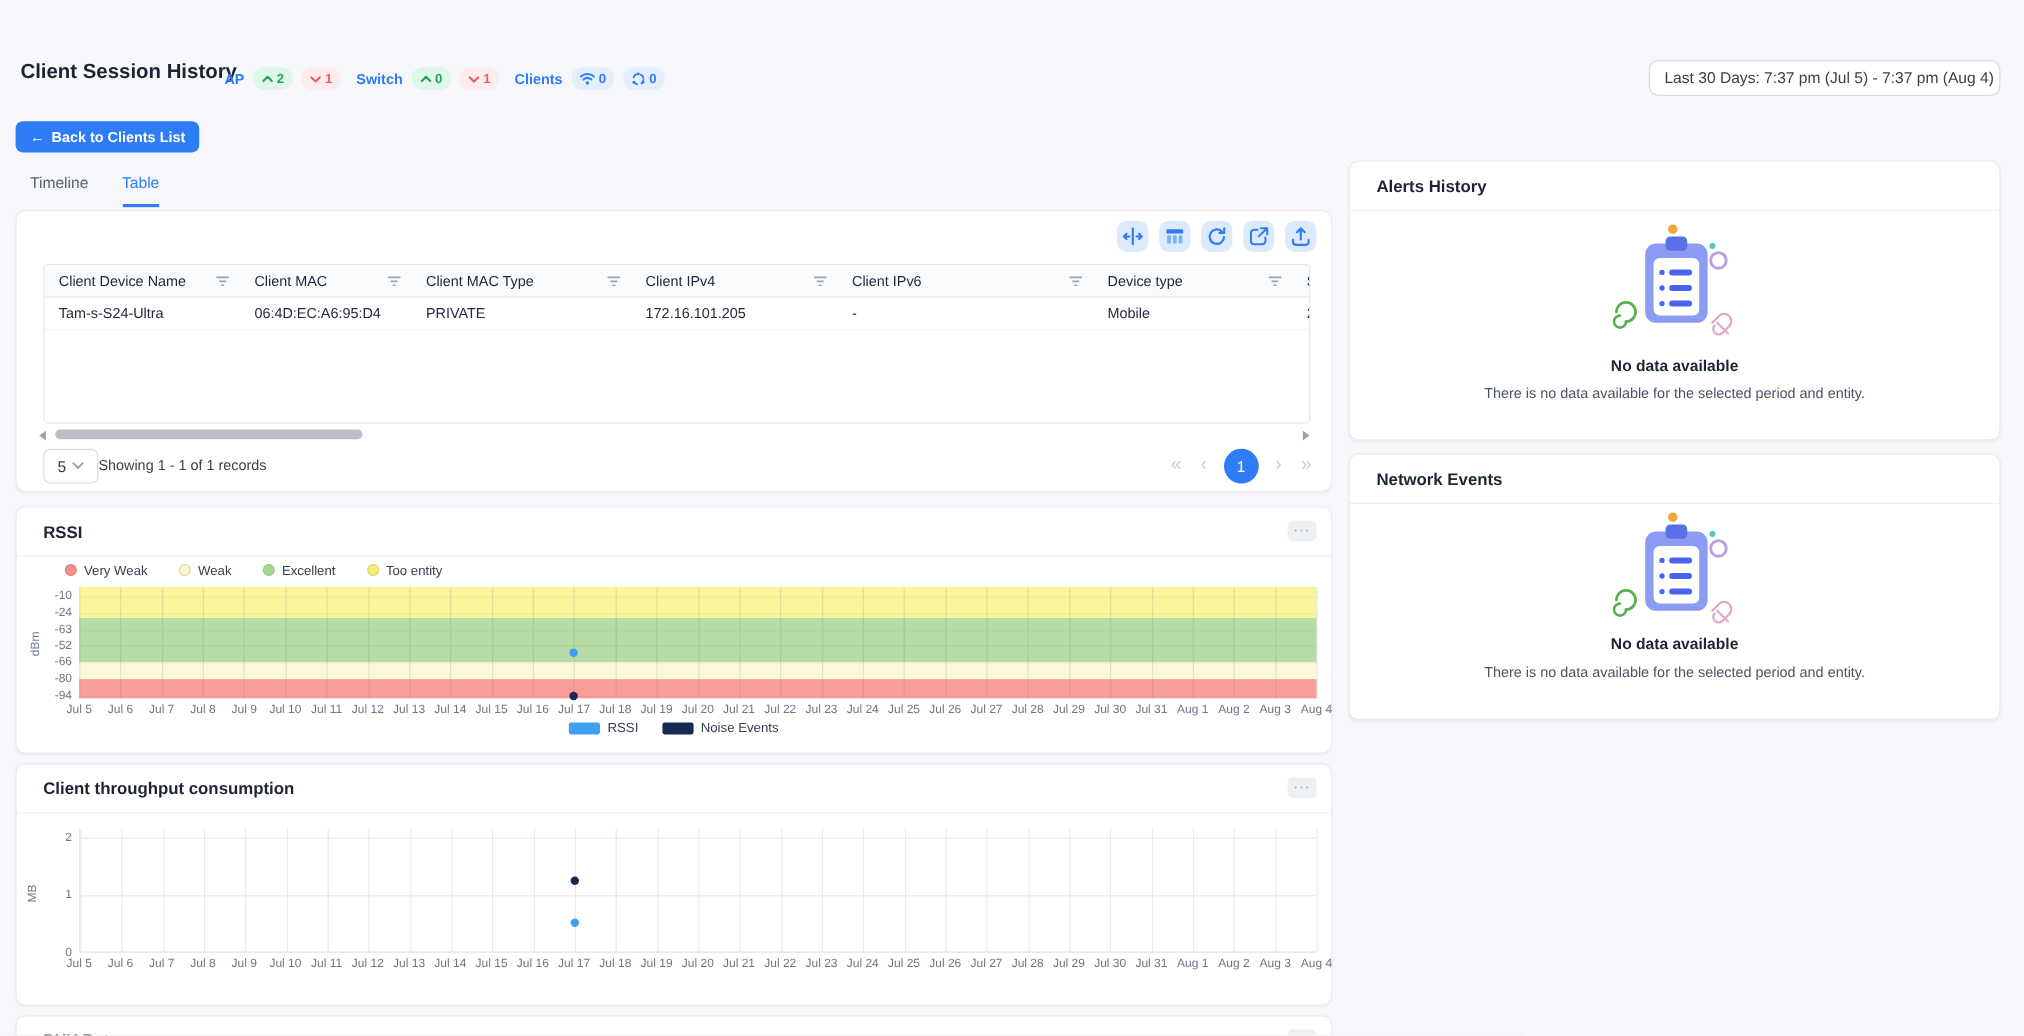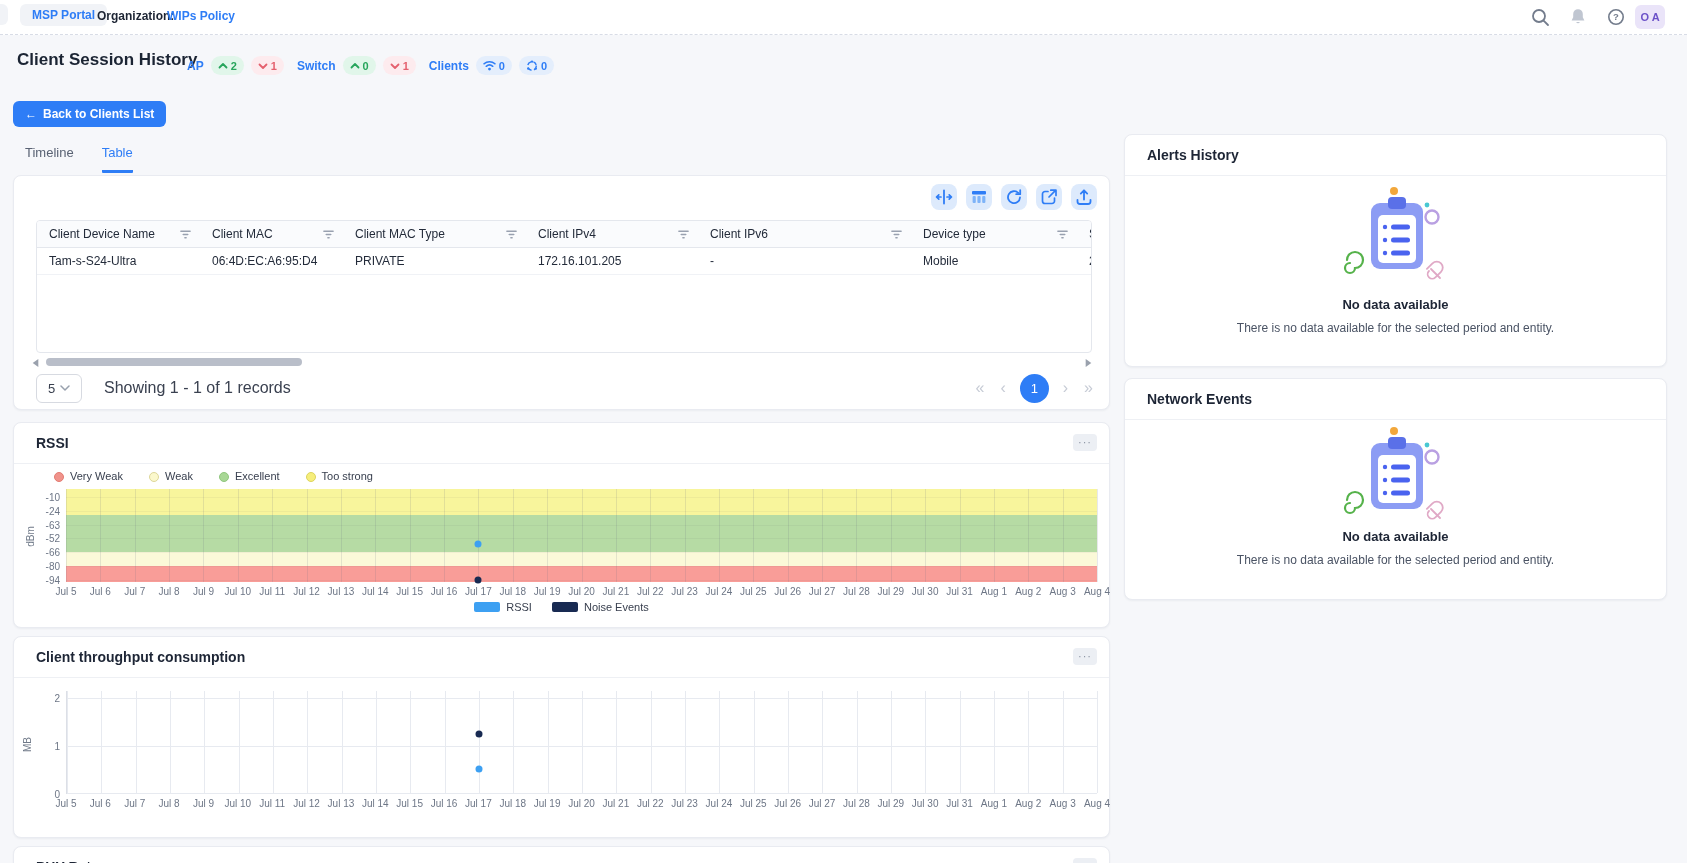--- a/index.html
+++ b/index.html
@@ -54,31 +54,31 @@
   .th-label{overflow:hidden;white-space:nowrap;}
   .th-inner svg{margin-left:auto;flex:none;}
   td{height:26px;border-bottom:1px solid #f0f2f6;padding:0 8px 0 12px;font-size:12px;color:#232b3a;white-space:nowrap;}
   .h-scrollbar{position:absolute;left:18px;top:181px;width:1060px;height:10px;}
   .sb-arrow{position:absolute;top:1px;width:0;height:0;border-style:solid;cursor:pointer;}
   .sb-left{left:0;border-width:5px 7px 5px 0;border-color:transparent #9aa1ad transparent transparent;transform:scale(.8);}
   .sb-right{right:0;border-width:5px 0 5px 7px;border-color:transparent transparent transparent #9aa1ad;transform:scale(.8);}
   .sb-thumb{position:absolute;left:14px;top:1px;width:256px;height:8px;background:#b9bec9;border-radius:4px;cursor:grab;}
   .pager-row{position:absolute;left:22px;right:14px;top:196px;height:32px;display:flex;align-items:center;}
   .page-size{width:46px;height:29px;border:1px solid #d7dae1;border-radius:6px;display:flex;align-items:center;justify-content:center;gap:5px;font-size:13px;color:#39404f;cursor:pointer;box-sizing:border-box;}
-  .showing{font-size:16px;color:#3a4150;margin-left:22px;}
+  .showing{font-size:12px;color:#3a4150;margin-left:0;}
   .pager{margin-left:auto;display:flex;align-items:center;gap:12px;}
   .pg-btn{background:none;border:none;font-size:16px;color:#c6cbd5;cursor:pointer;padding:0 2px;font-family:"Liberation Sans",sans-serif;}
   .pg-current{width:29px;height:29px;border-radius:50%;background:#2e7df6;color:#fff;font-size:13px;display:flex;align-items:center;justify-content:center;}
 
   
   #rssi-card{left:13px;top:422px;width:1097px;height:206px;}
   #tput-card{left:13px;top:636px;width:1097px;height:202px;}
   #phy-card{left:13px;top:846px;width:1097px;height:56px;}
   .band-legend{position:absolute;left:40px;top:47px;display:flex;gap:26px;font-size:11px;color:#39404f;}
-  .bl-item{display:flex;align-items:flex-end;gap:6px;}
+  .bl-item{display:flex;align-items:flex-start;gap:6px;}
   .bl-dot{width:10px;height:10px;border-radius:50%;border:1px solid transparent;box-sizing:border-box;}
   .chart-area{position:absolute;left:12px;right:10px;}
   #rssi-card .chart-area{top:66px;height:120px;}
   #tput-card .chart-area{top:54px;height:130px;}
   .yunit{position:absolute;left:-6px;font-size:10px;color:#707a89;transform:rotate(-90deg);}
   #rssi-card .yunit{top:42px;}
   #tput-card .yunit{top:48px;}
   .yticks{position:absolute;left:0;top:0;width:34px;}
   #rssi-card .yticks{height:93px;}
   #tput-card .yticks{height:103px;}
@@ -115,39 +115,20 @@
   #events-card .empty-title{top:150px;}
   .empty-msg{position:absolute;left:0;right:0;text-align:center;font-size:12px;color:#4a5364;}
   #alerts-card .empty-msg{top:186px;}
   #events-card .empty-msg{top:174px;}
 </style>
 </head>
 <body>
 
 <div class="screen">
 
-  <div class="topbar">
-    <div class="edge-sliver"></div>
-    <div class="msp-pill">MSP Portal</div>
-    <div class="org-label">Organization:</div>
-    <div class="org-value">WIPs Policy</div>
-    <svg class="tb-icon tb-search" viewBox="0 0 20 20">
-      <circle cx="9" cy="9" r="6" fill="none" stroke="#737c8c" stroke-width="1.8"></circle>
-      <line x1="13.6" y1="13.6" x2="18" y2="18" stroke="#737c8c" stroke-width="1.8" stroke-linecap="round"></line>
-    </svg>
-    <svg class="tb-icon tb-bell" viewBox="0 0 20 20">
-      <path d="M10 2.2a4.8 4.8 0 0 0-4.8 4.8v3.2L3.6 13.4h12.8L14.8 10.2V7A4.8 4.8 0 0 0 10 2.2z" fill="#c0c6d1"></path>
-      <path d="M8.2 15a1.9 1.9 0 0 0 3.6 0z" fill="#c0c6d1"></path>
-    </svg>
-    <svg class="tb-icon tb-help" viewBox="0 0 20 20">
-      <circle cx="10" cy="10" r="7.2" fill="none" stroke="#737c8c" stroke-width="1.6"></circle>
-      <text x="10" y="13.4" text-anchor="middle" font-size="9.5" font-weight="bold" fill="#737c8c" font-family="Liberation Sans, sans-serif">?</text>
-    </svg>
-    <div class="avatar">O A</div>
-  </div>
 
   <div class="page-title">Client Session History</div>
   <div class="stats">
     <span class="stat-label">AP</span>
     <span class="pill up">
       <svg width="10" height="8" viewBox="0 0 10 8">
           <polyline points="1.5,5.5 5,2 8.5,5.5" fill="none" stroke="#27a55c" stroke-width="1.8" stroke-linecap="round" stroke-linejoin="round"></polyline>
         </svg>
       <span>2</span>
     </span>
@@ -182,20 +163,21 @@
     <span class="pill blue">
       <svg width="12" height="12" viewBox="0 0 12 12">
         <circle cx="6" cy="6" r="4.3" fill="none" stroke="#2e7df6" stroke-width="1.4" stroke-dasharray="4.5 2.6"></circle>
         <circle cx="6" cy="1.6" r="1.2" fill="#2e7df6"></circle>
         <circle cx="2.2" cy="8.6" r="1.2" fill="#2e7df6"></circle>
         <circle cx="9.8" cy="8.6" r="1.2" fill="#2e7df6"></circle>
       </svg>
       <span>0</span>
     </span>
   </div>
+  <div class="date-box"><span>Last 30 Days: 7:37 pm (Jul 5) - 7:37 pm (Aug 4)</span></div>
 
   <button class="back-btn">
     <span>←</span>
     <span>Back to Clients List</span>
   </button>
 
   <div class="tabs">
     <div class="tab">Timeline</div>
     <div class="tab active">Table</div>
   </div>
@@ -343,21 +325,21 @@
         <div class="bl-item">
           <span class="bl-dot" style="background: rgb(251, 248, 204); border-color: rgb(221, 215, 154);"></span>
           <span class="bl-label">Weak</span>
         </div>
         <div class="bl-item">
           <span class="bl-dot" style="background: rgb(168, 215, 149); border-color: rgb(144, 199, 126);"></span>
           <span class="bl-label">Excellent</span>
         </div>
         <div class="bl-item">
           <span class="bl-dot" style="background: rgb(246, 238, 123); border-color: rgb(221, 212, 94);"></span>
-          <span class="bl-label">Too strong</span>
+          <span class="bl-label">Too entity</span>
         </div>
       </div>
     <div class="chart-area">
       <div class="yunit">dBm</div>
       <div class="yticks">
           <div class="ytick" style="top: 8.51064%;">-10</div>
           <div class="ytick" style="top: 23.4043%;">-24</div>
           <div class="ytick" style="top: 38.2979%;">-63</div>
           <div class="ytick" style="top: 53.1915%;">-52</div>
           <div class="ytick" style="top: 68.0851%;">-66</div>

